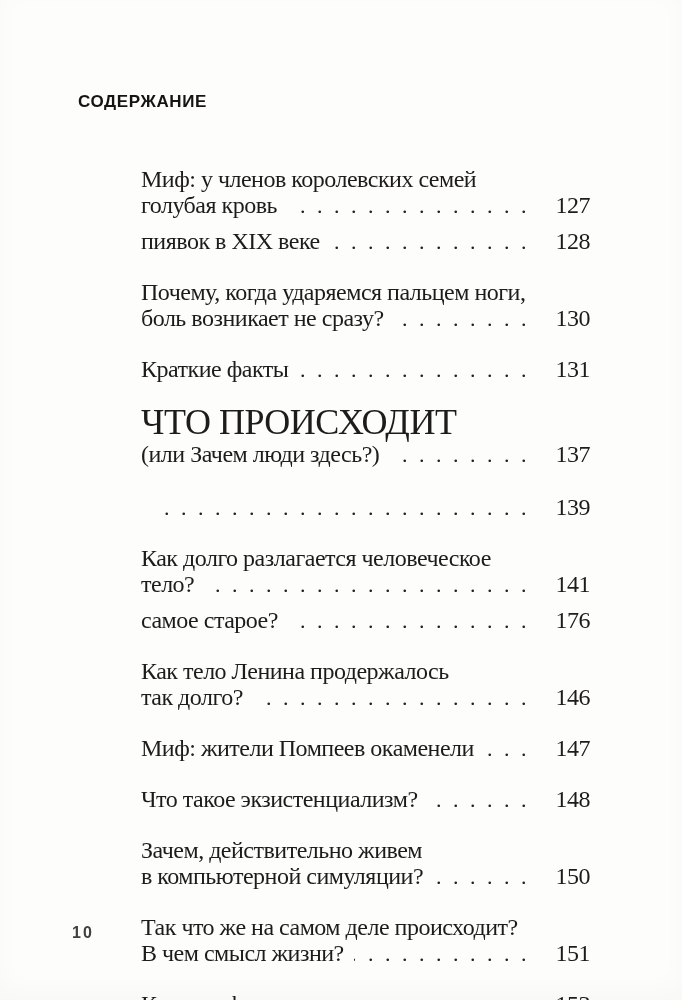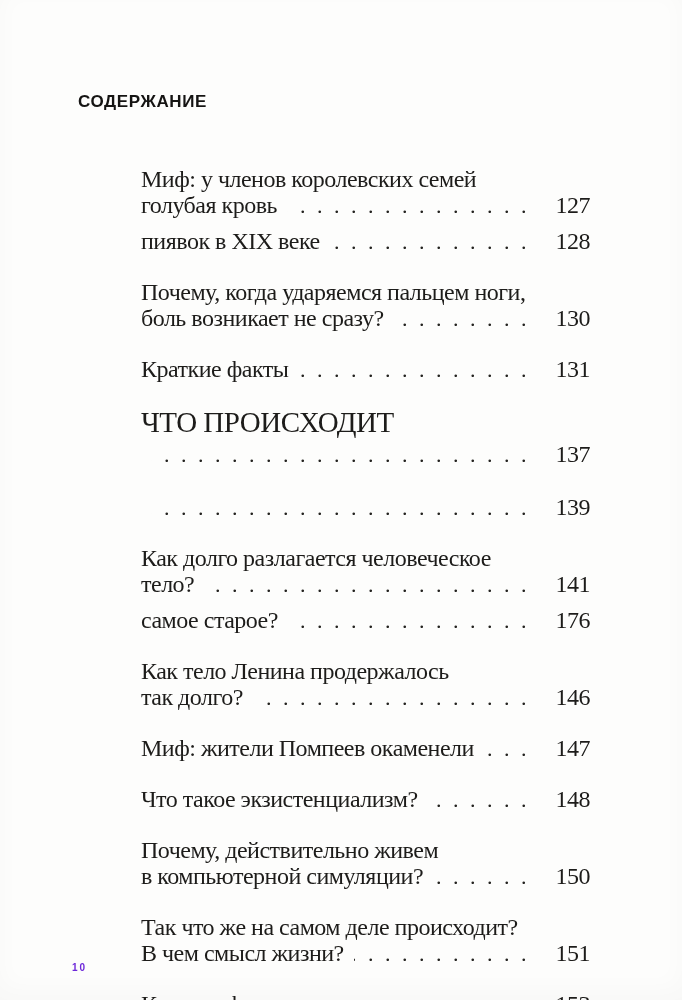--- a/index.html
+++ b/index.html
@@ -41,29 +41,29 @@
     content: "........................................";
     letter-spacing: 11.5px;
     font-size: 22px;
   }
   .pg {
     flex: 0 0 auto; width: 44px; text-align: right; white-space: nowrap;
     font-variant-numeric: oldstyle-nums;
   }
   .section { margin-top: 22px; margin-bottom: 10px; }
   .sec-title {
-    font-size: 29px; line-height: 34px; letter-spacing: -0.5px;
+    font-size: 36px; line-height: 34px; letter-spacing: -0.5px;
     white-space: nowrap;
   }
   .section .row { line-height: 30px; }
   .footer {
-    position: absolute; left: 72px; top: 963px;
+    position: absolute; left: 72px; top: 925px;
     font-family: "Liberation Sans", sans-serif;
-    font-weight: bold; font-size: 10px; line-height: 1;
-    letter-spacing: 2px; color: #6d28d9;
+    font-weight: bold; font-size: 16px; line-height: 1;
+    letter-spacing: 2px; color: #404040;
   }
 </style>
 </head>
 <body>
 
 <div class="page">
 
   <div class="header">СОДЕРЖАНИЕ</div>
 
   <div class="toc">
@@ -99,20 +99,21 @@
       <div class="row">
         <span class="t">Краткие факты</span>
         <span class="dots"></span>
         <span class="pg">131</span>
       </div>
     </div>
 
     <div class="section">
       <div class="sec-title">ЧТО ПРОИСХОДИТ</div>
       <div class="row">
+        <span class="t">(или Зачем люди здесь?)</span>
         <span class="dots"></span>
         <span class="pg">137</span>
       </div>
     </div>
 
     <div class="entry">
       <div class="l1"></div>
       <div class="row">
         <span class="dots"></span>
         <span class="pg">139</span>
@@ -157,21 +158,21 @@
     <div class="entry">
       <div class="l1"></div>
       <div class="row">
         <span class="t">Что такое экзистенциализм?</span>
         <span class="dots"></span>
         <span class="pg">148</span>
       </div>
     </div>
 
     <div class="entry">
-      <div class="l1">Почему, действительно живем</div>
+      <div class="l1">Зачем, действительно живем</div>
       <div class="row">
         <span class="t">в компьютерной симуляции?</span>
         <span class="dots"></span>
         <span class="pg">150</span>
       </div>
     </div>
 
     <div class="entry">
       <div class="l1">Так что же на самом деле происходит?</div>
       <div class="row">

